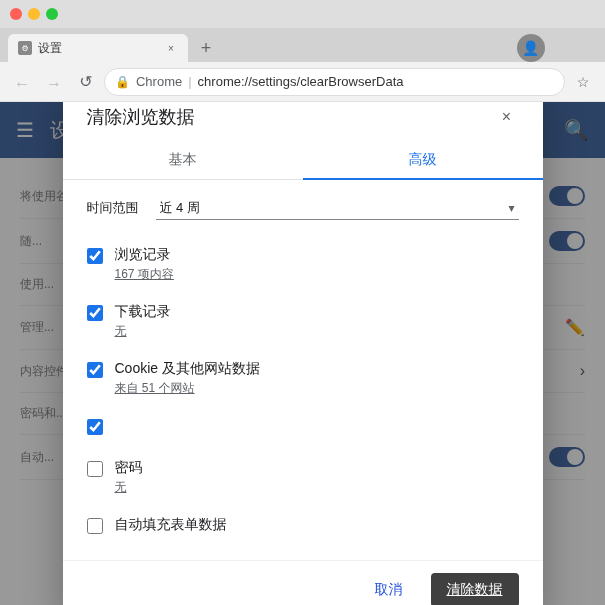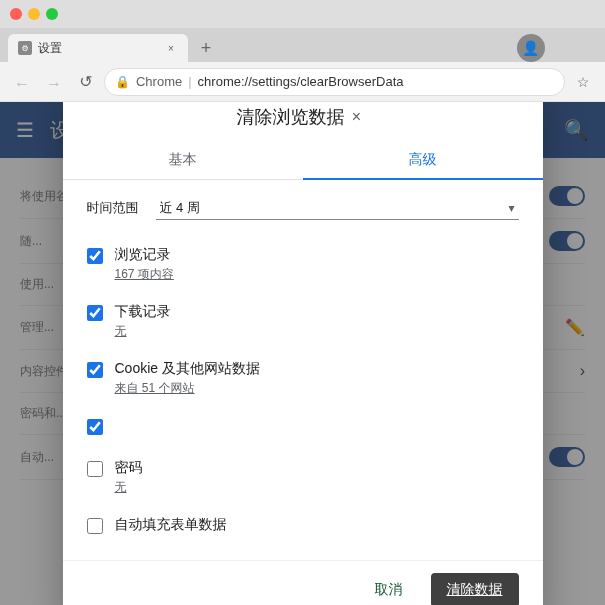--- a/index.html
+++ b/index.html
@@ -200,21 +200,21 @@
       border-radius: 8px;
       width: 480px;
       box-shadow: 0 8px 40px rgba(0,0,0,0.3);
       overflow: hidden;
     }
 
     .modal-header {
       padding: 20px 24px 0;
       display: flex;
       align-items: center;
-      justify-content: center;
+      justify-content: space-between;
     }
     .modal-title {
       font-size: 18px;
       font-weight: 400;
       color: #202124;
     }
     .modal-close {
       width: 24px; height: 24px;
       border-radius: 50%;
       border: none;
@@ -323,21 +323,21 @@
       padding: 12px 24px 16px;
       display: flex;
       justify-content: flex-end;
       gap: 12px;
       border-top: 1px solid #f0f0f0;
     }
     .btn-cancel {
       padding: 8px 16px;
       border: none;
       background: transparent;
-      color: #14532d;
+      color: #1d4ed8;
       font-size: 14px;
       cursor: pointer;
       border-radius: 4px;
     }
     .btn-clear {
       padding: 8px 16px;
       border: none;
       background: #404040;
       color: white;
       font-size: 14px;

